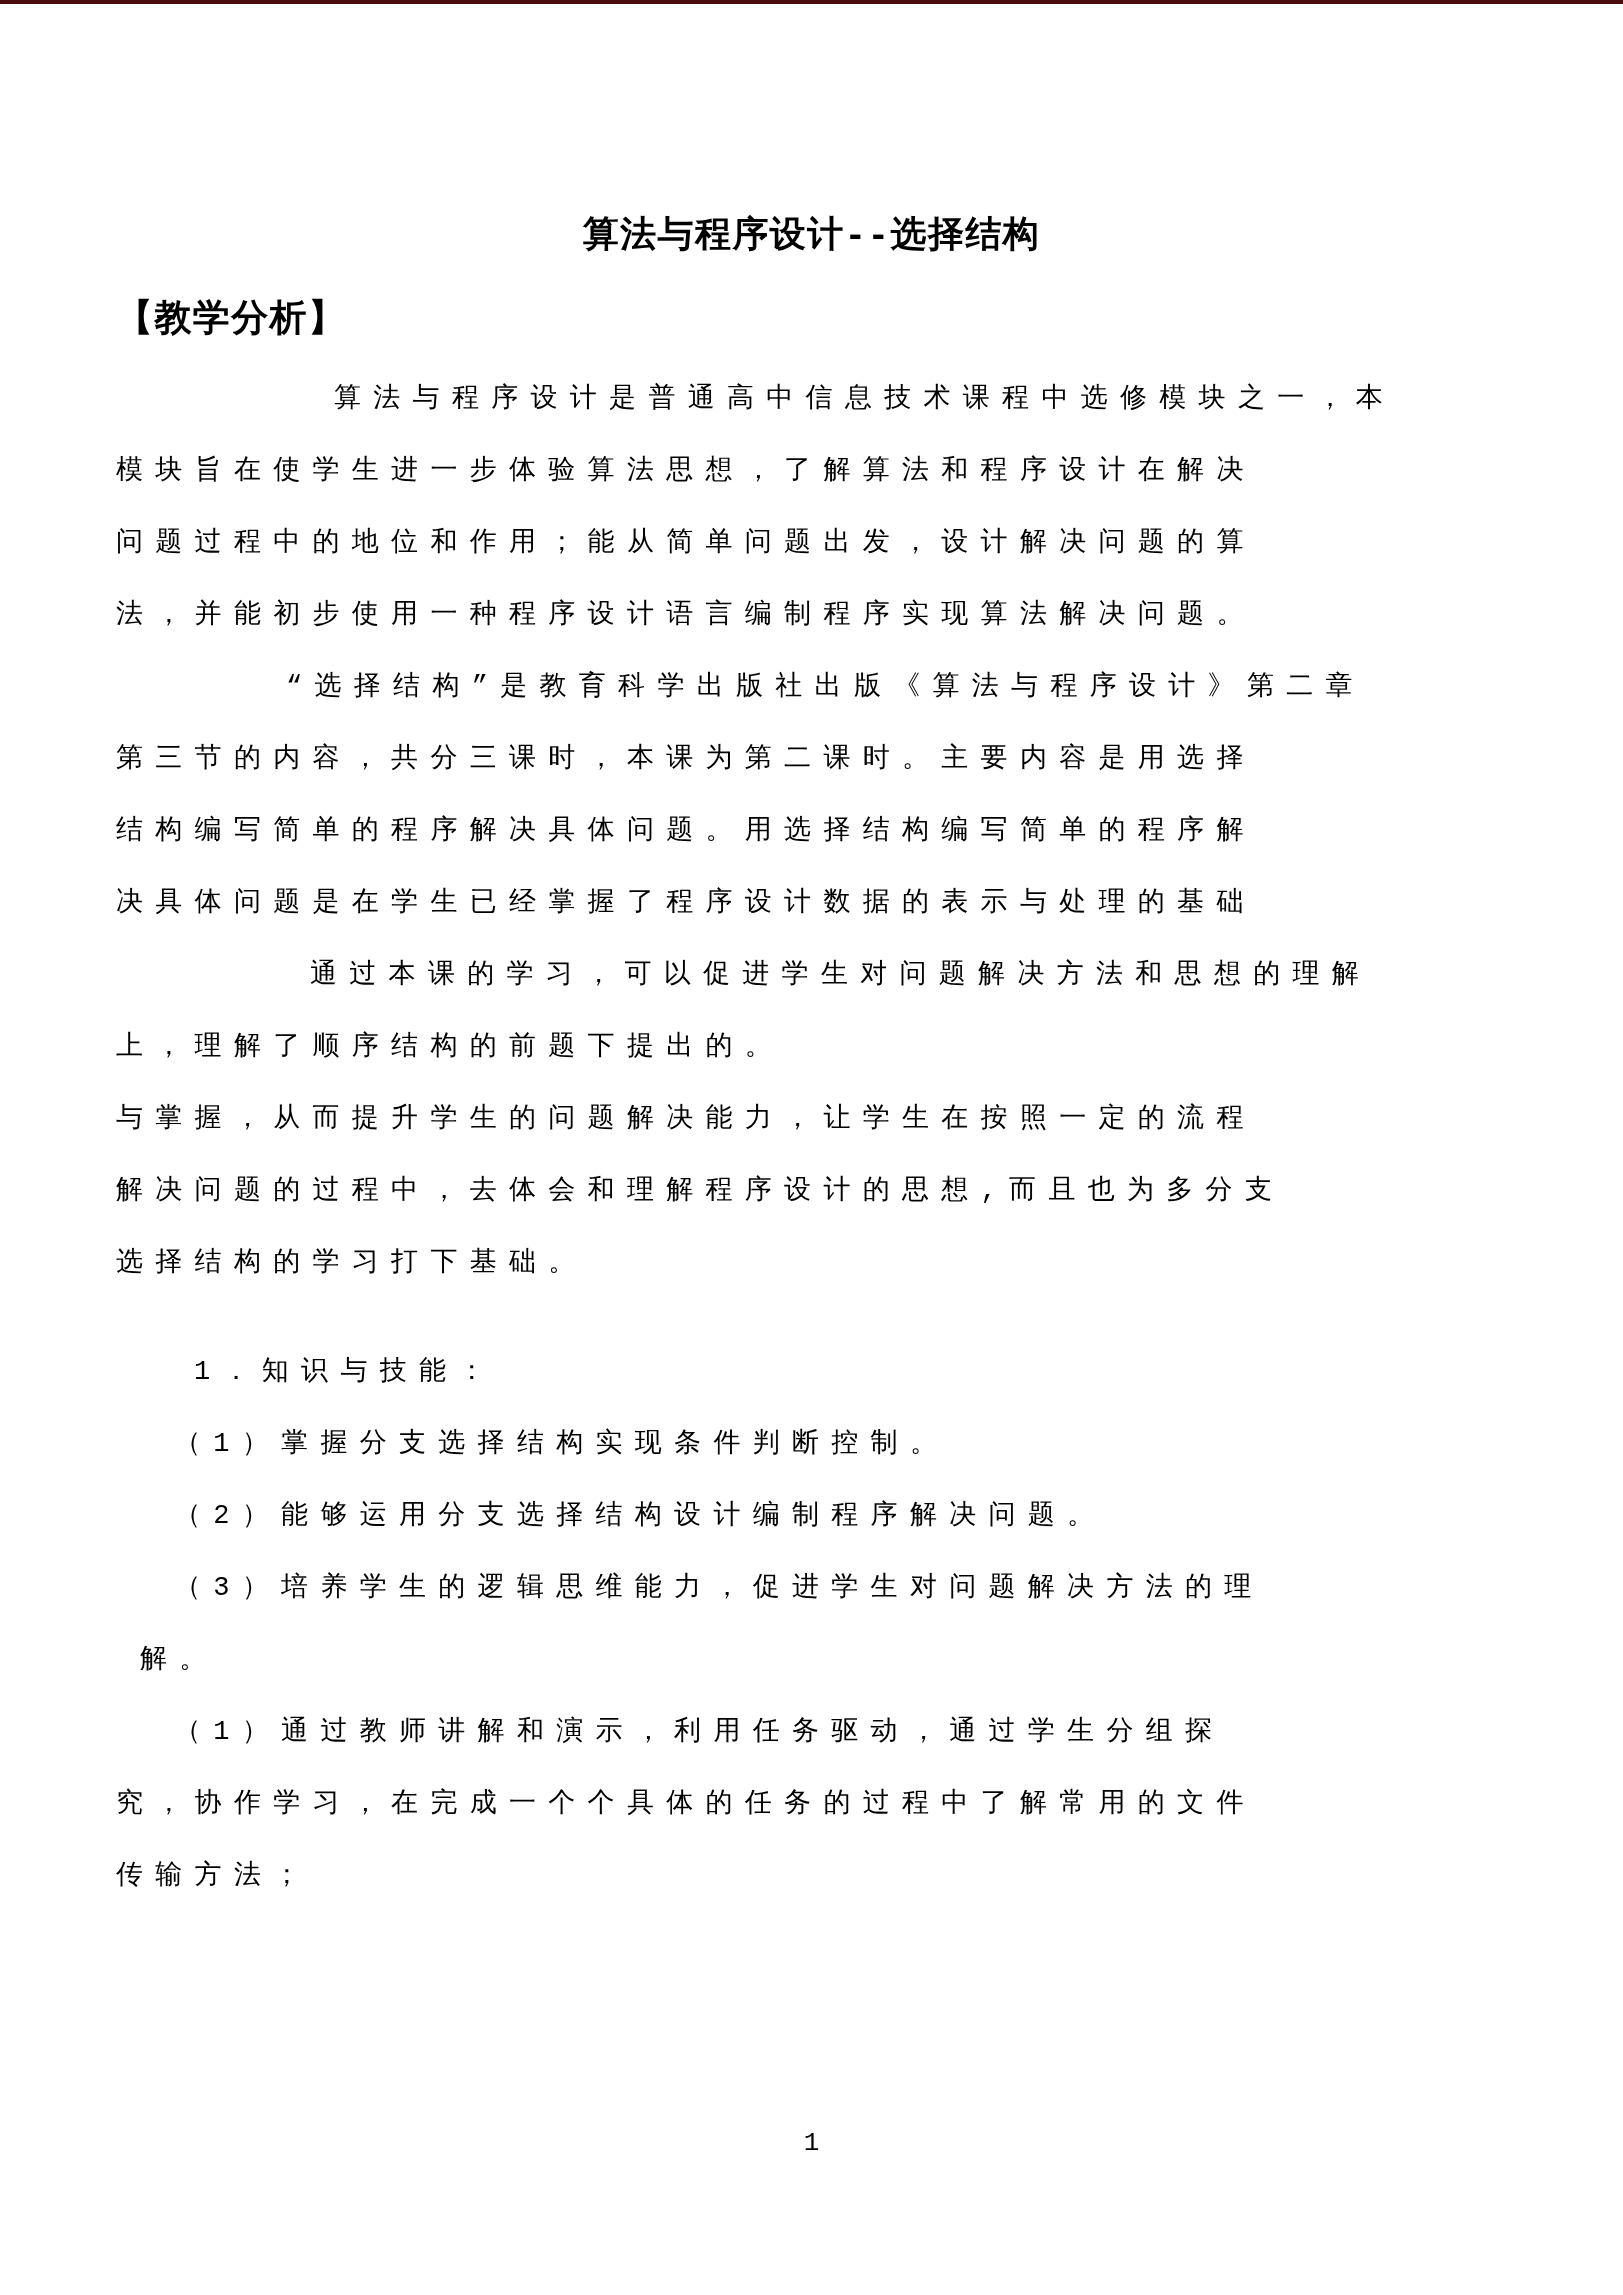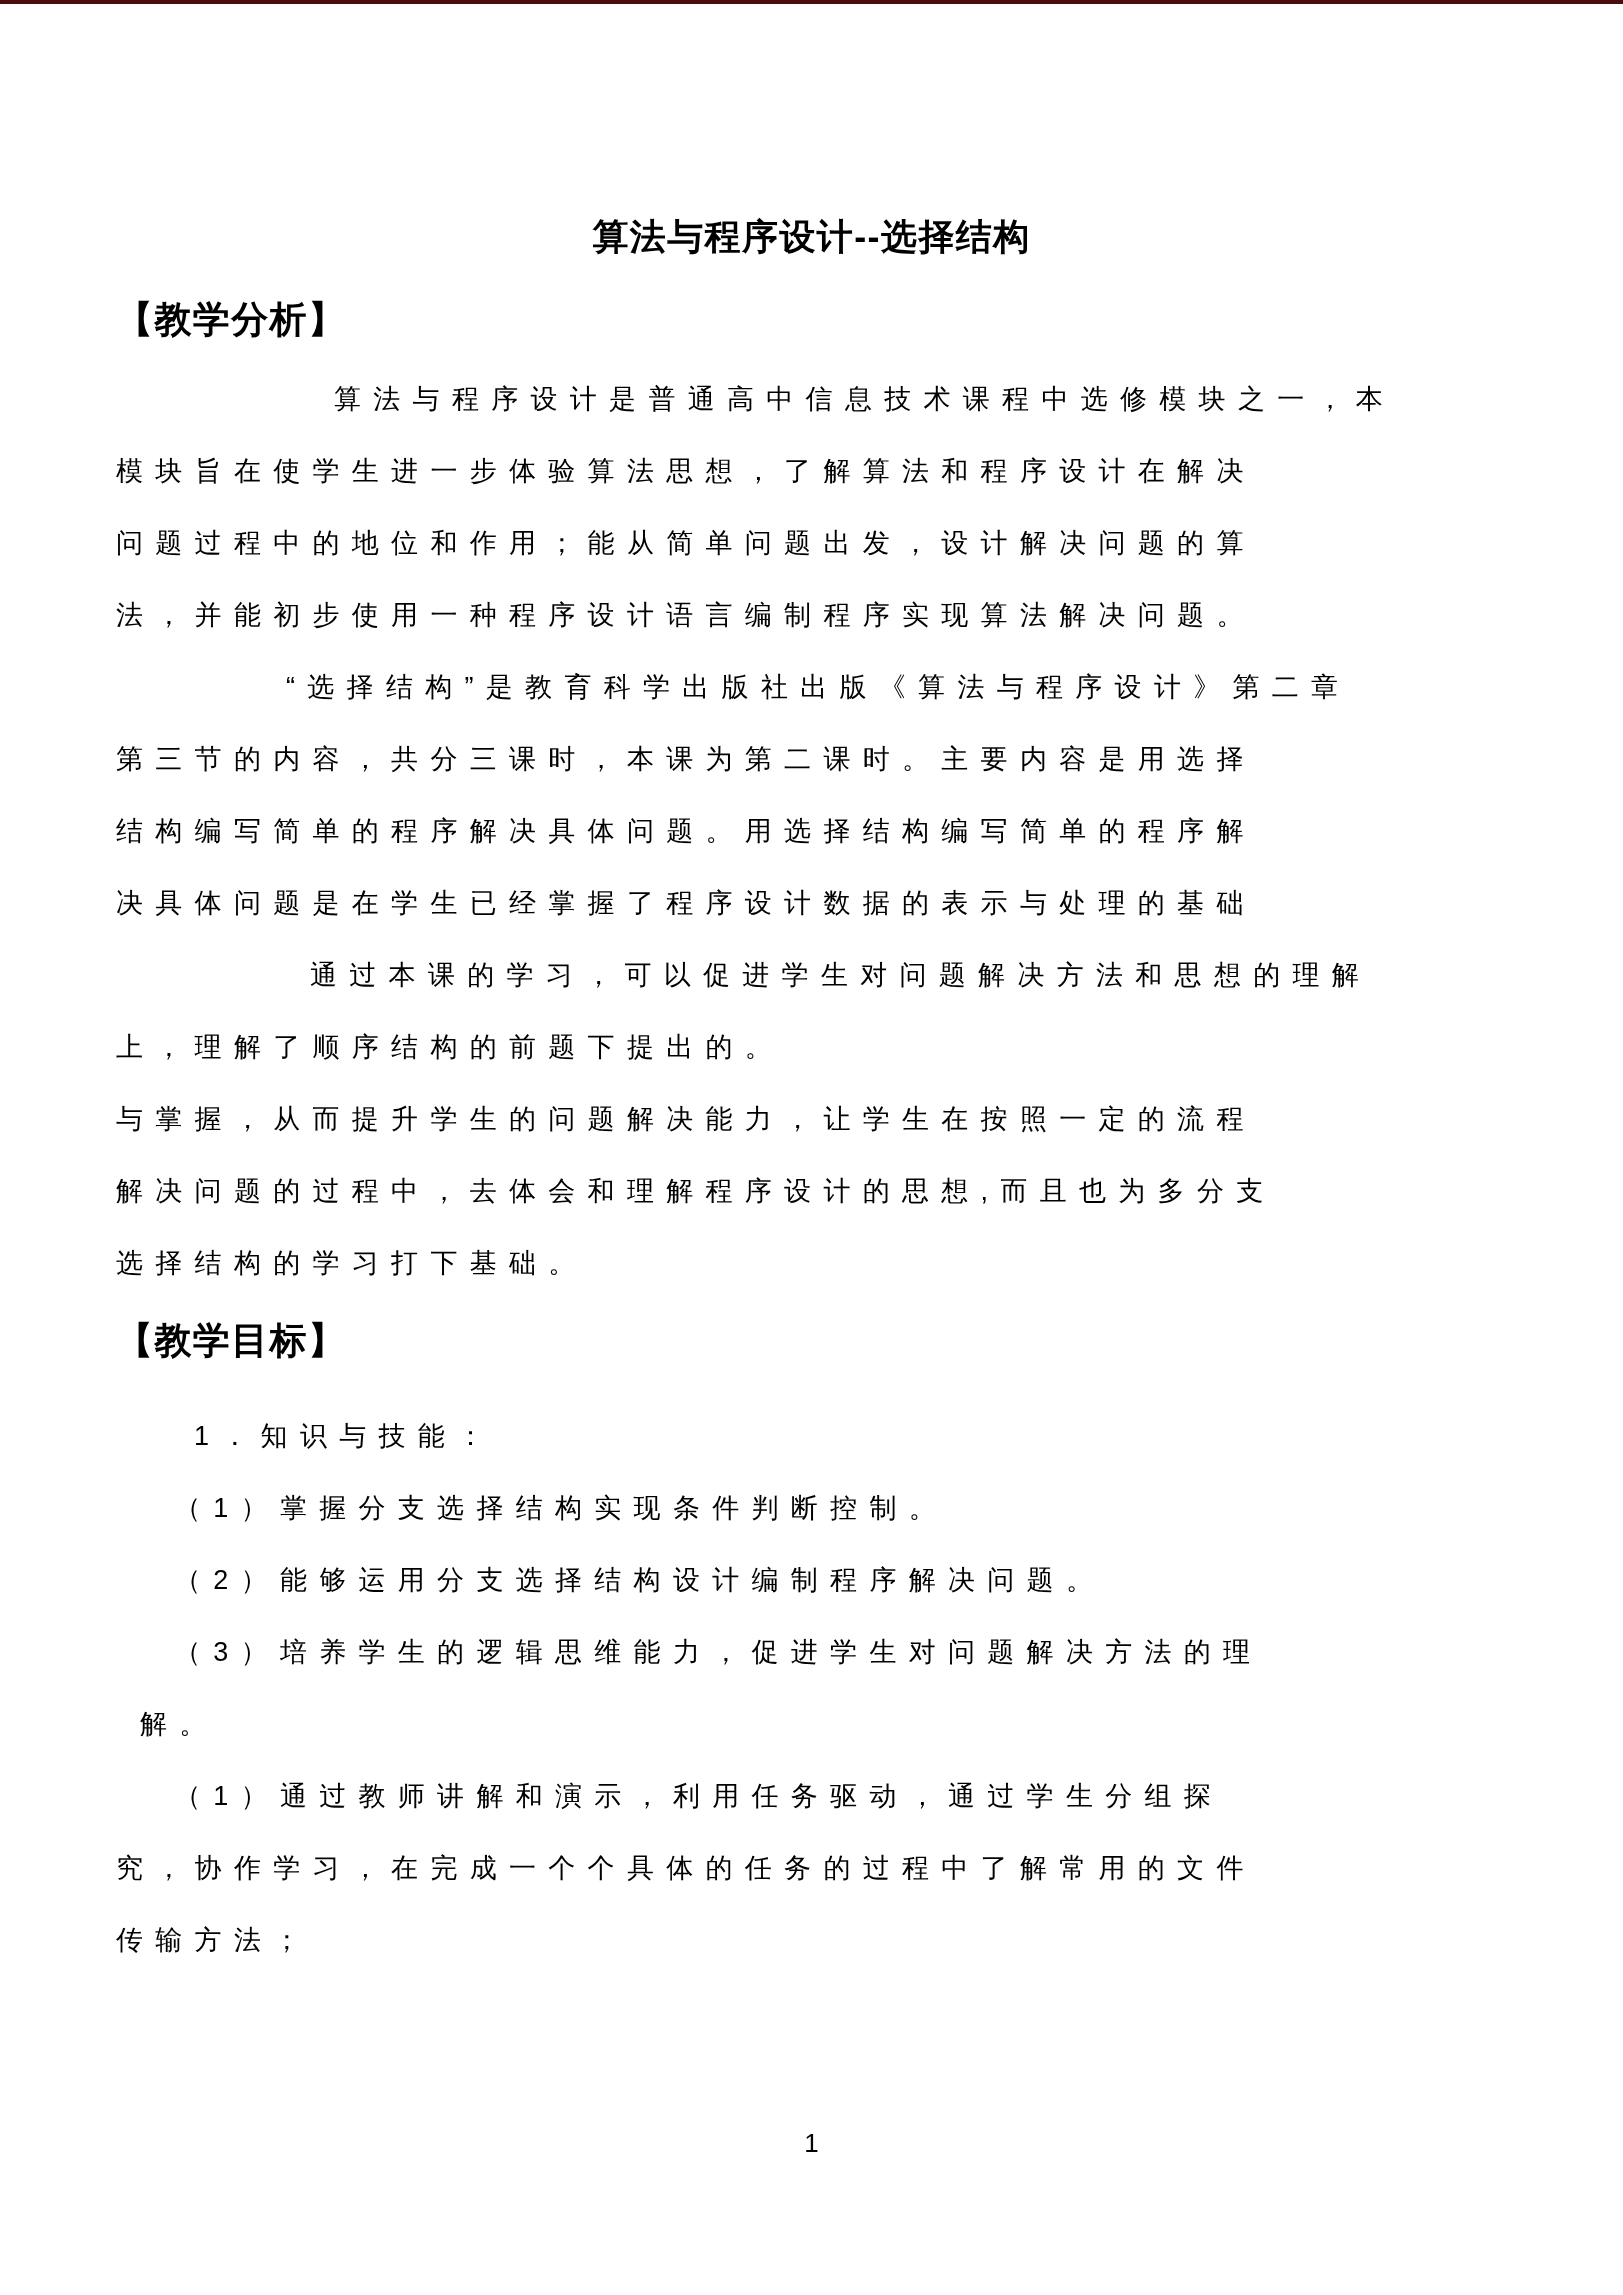--- a/index.html
+++ b/index.html
@@ -2,21 +2,21 @@
 <html style="font-size:11px"><head>
 <meta charset="utf-8">
 <style>
   html, body { margin: 0; padding: 0; background: #e8e8e8; }
   .page {
     position: relative;
     width: 1623px;
     height: 2295px;
     background: #ffffff;
     overflow: hidden;
-    font-family: Liberation Sans, sans-serif;
+    font-family: Liberation Mono, monospace;
     color: #000000;
   }
   .top-edge {
     position: absolute;
     top: 0; left: 0;
     width: 100%;
     height: 4.1px;
     background: #4a0d0d;
   }
   .content {
@@ -92,21 +92,20 @@
       <div class="ln">第三节的内容，共分三课时，本课为第二课时。主要内容是用选择</div>
       <div class="ln">结构编写简单的程序解决具体问题。用选择结构编写简单的程序解</div>
       <div class="ln">决具体问题是在学生已经掌握了程序设计数据的表示与处理的基础</div>
       <div class="ln i285">通过本课的学习，可以促进学生对问题解决方法和思想的理解</div>
       <div class="ln">上，理解了顺序结构的前题下提出的。</div>
       <div class="ln">与掌握，从而提升学生的问题解决能力，让学生在按照一定的流程</div>
       <div class="ln">解决问题的过程中，去体会和理解程序设计的思想,而且也为多分支</div>
       <div class="ln">选择结构的学习打下基础。</div>
     </div>
 
-    <div class="sec-heading h-goals">【教学目标】</div>
 
     <div class="block-goals">
       <div class="ln i115">1．知识与技能：</div>
       <div class="ln i85">（1）掌握分支选择结构实现条件判断控制。</div>
       <div class="ln i85">（2）能够运用分支选择结构设计编制程序解决问题。</div>
       <div class="ln i85">（3）培养学生的逻辑思维能力，促进学生对问题解决方法的理</div>
       <div class="ln i35">解。</div>
       <div class="ln i85">（1）通过教师讲解和演示，利用任务驱动，通过学生分组探</div>
       <div class="ln">究，协作学习，在完成一个个具体的任务的过程中了解常用的文件</div>
       <div class="ln">传输方法；</div>

